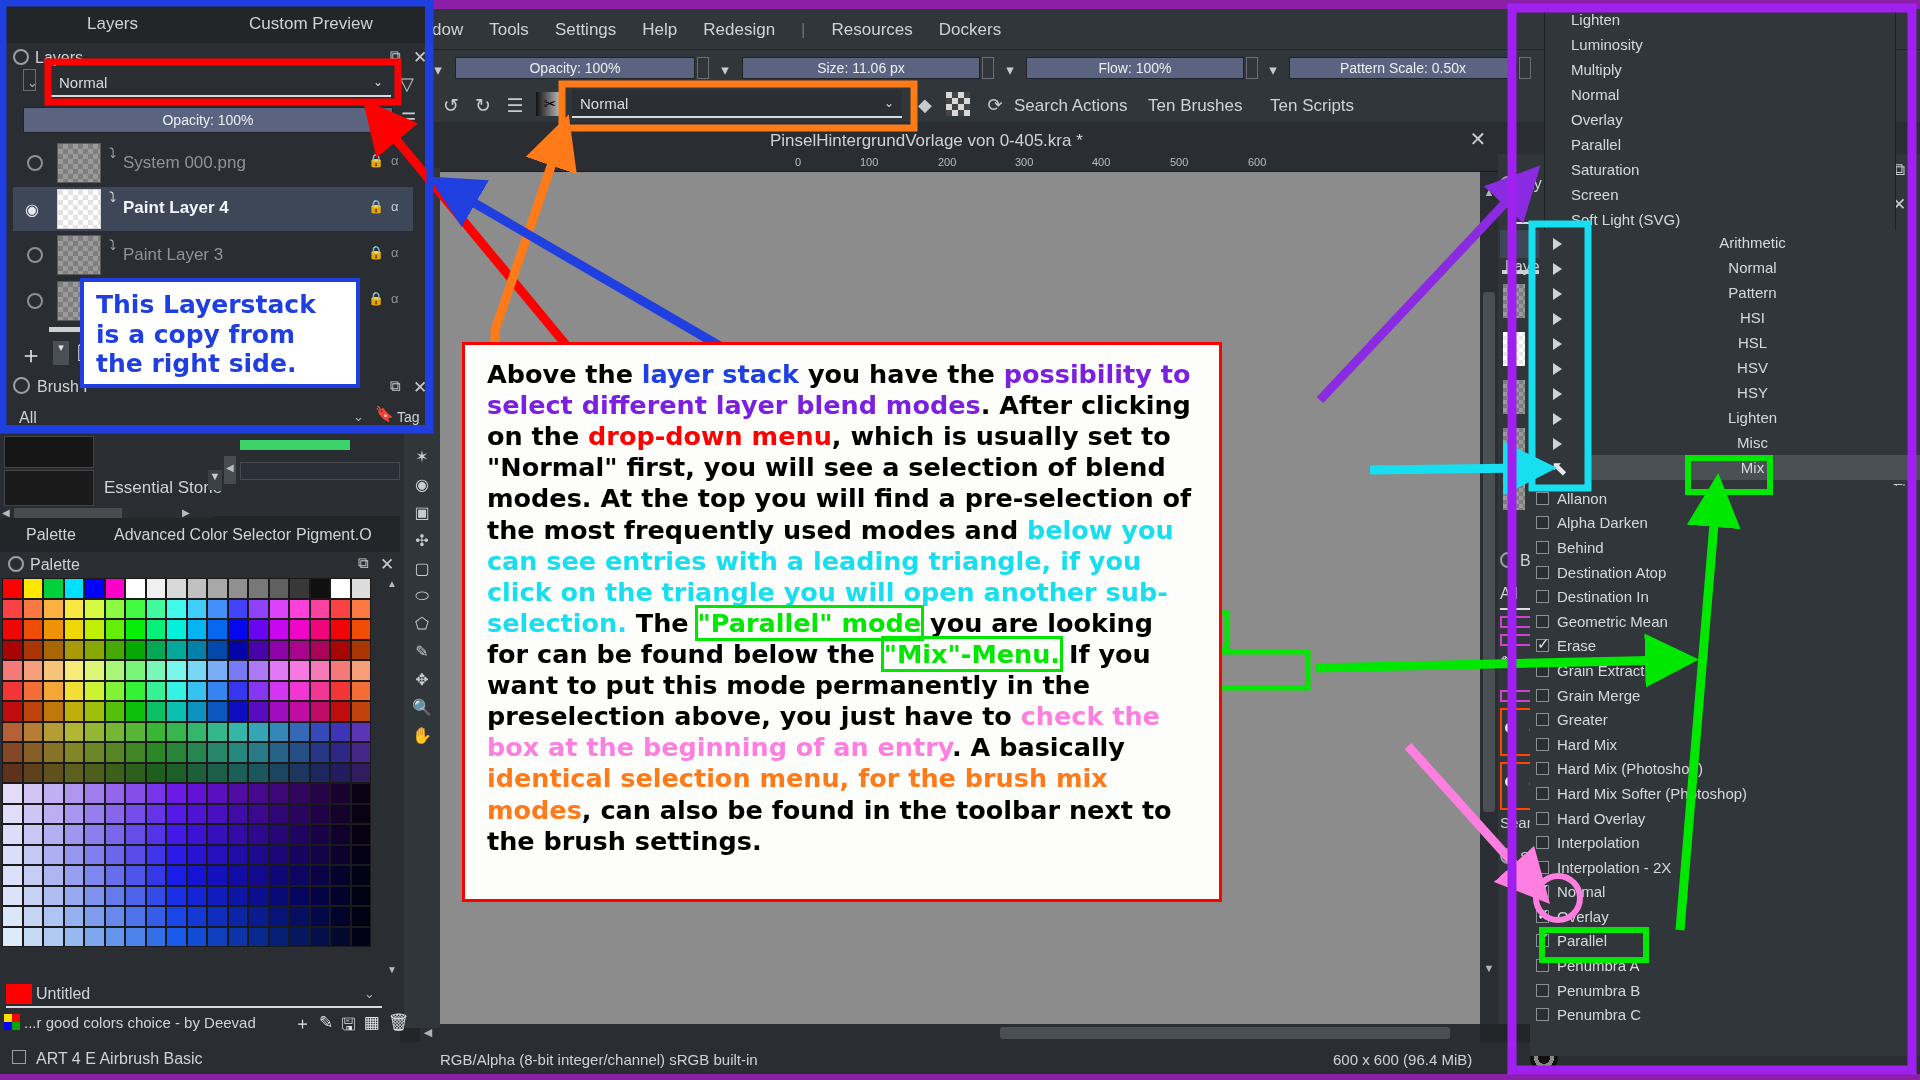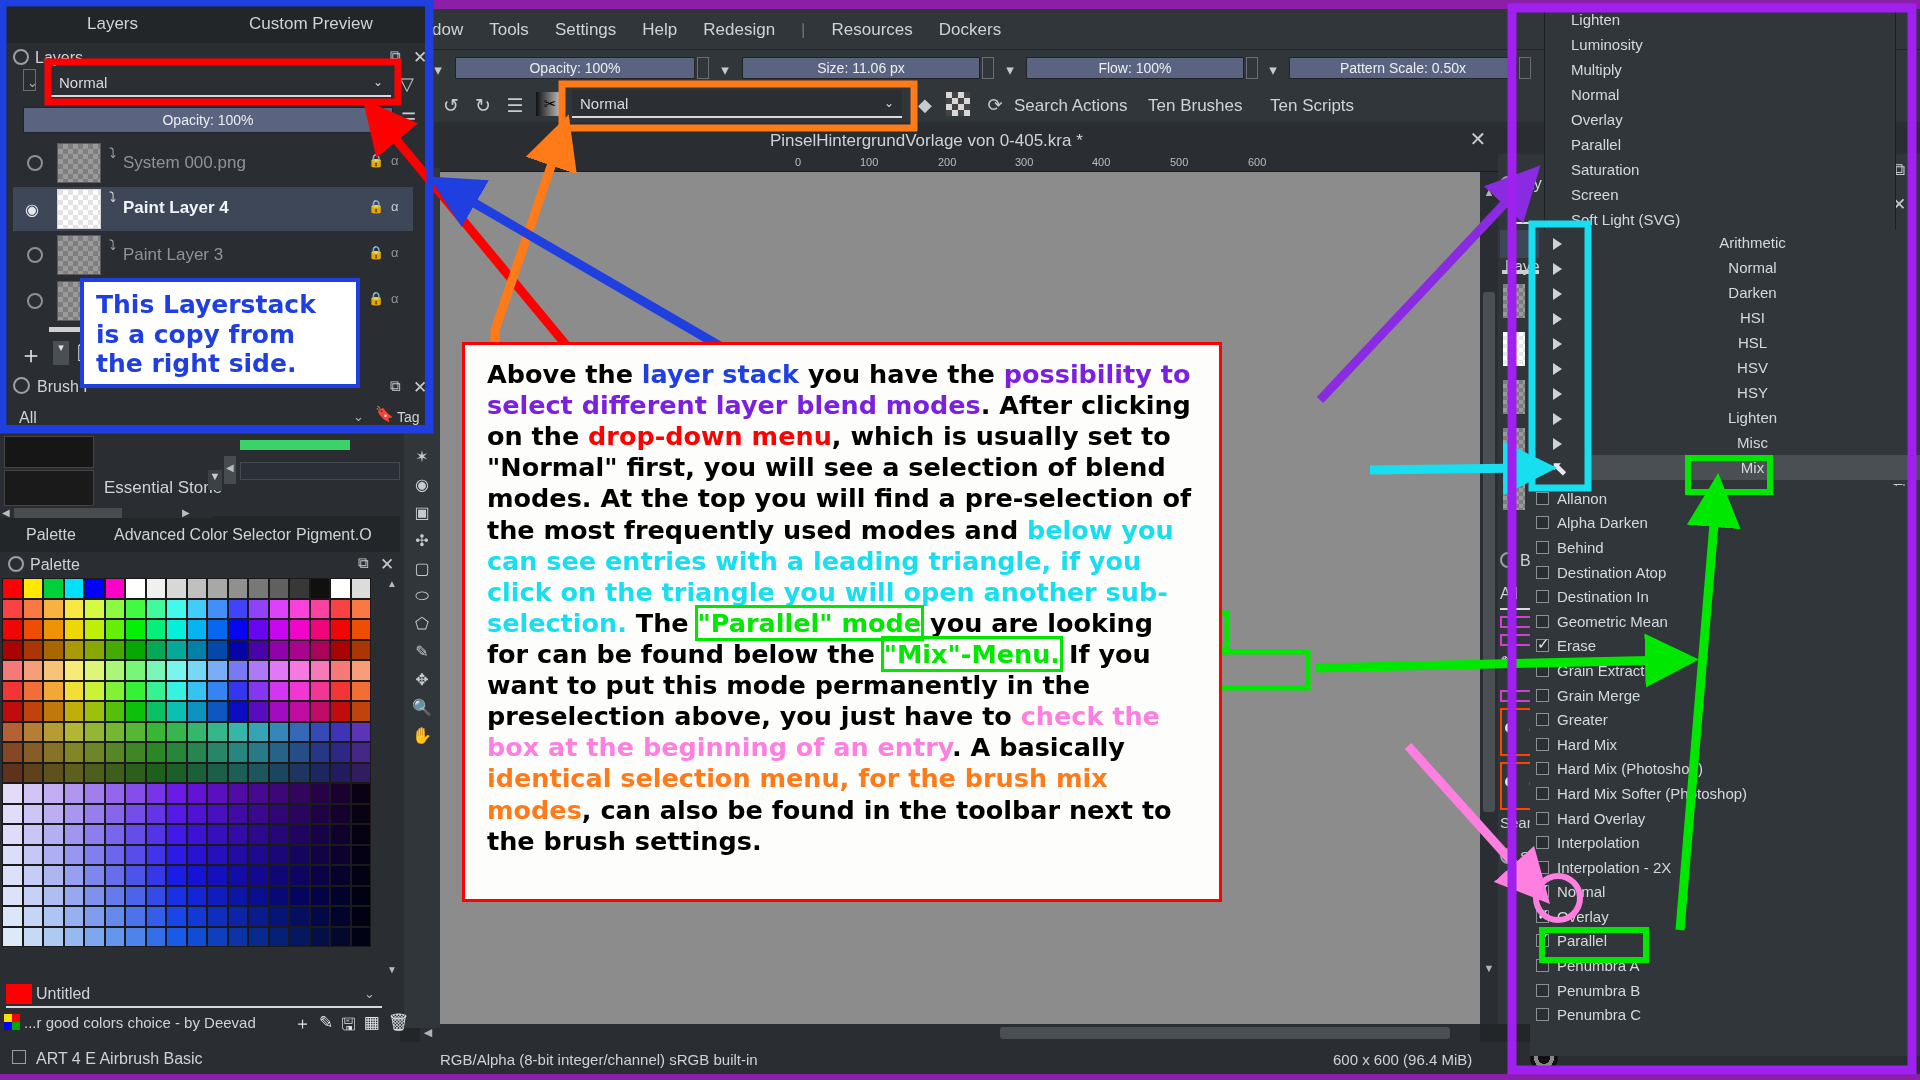--- a/index.html
+++ b/index.html
@@ -270,21 +270,21 @@
     <div style="position:absolute;left:14px;top:133px;" class="tri"></div>
     <div style="position:absolute;left:14px;top:158px;" class="tri"></div>
     <div style="position:absolute;left:14px;top:183px;" class="tri"></div>
     <div style="position:absolute;left:14px;top:208px;" class="tri"></div>
     <div style="position:absolute;left:12px;top:226px;color:#e6e9ec;font-size:20px;">⬉</div>
   </div>
 
   <div class="abs menu-list" style="left:1585px;top:230px;width:335px;height:254px;background:#31363b;">
     <div class="menu-item center" style="height:25px;">Arithmetic</div>
     <div class="menu-item center" style="height:25px;">Normal</div>
-    <div class="menu-item center" style="height:25px;">Darken</div>
+    <div class="menu-item center" style="height:25px;">Pattern</div>
     <div class="menu-item center" style="height:25px;">HSI</div>
     <div class="menu-item center" style="height:25px;">HSL</div>
     <div class="menu-item center" style="height:25px;">HSV</div>
     <div class="menu-item center" style="height:25px;">HSY</div>
     <div class="menu-item center" style="height:25px;">Lighten</div>
     <div class="menu-item center" style="height:25px;">Misc</div>
     <div class="menu-item center" style="height:25px;background:#4a4f54;">Mix</div>
   </div>
 
   <div class="abs menu-list" style="left:1530px;top:486px;width:390px;height:570px;background:#31363b;">

